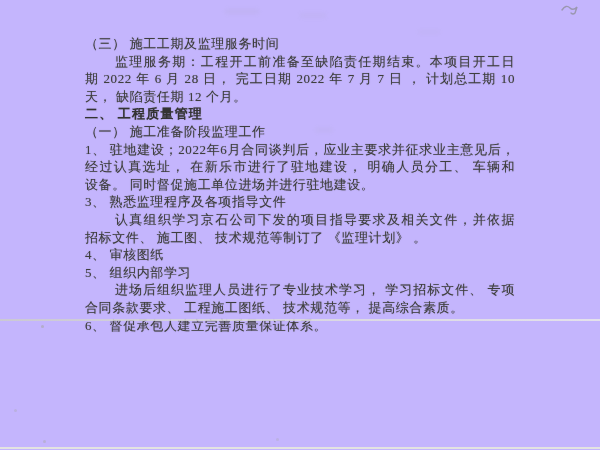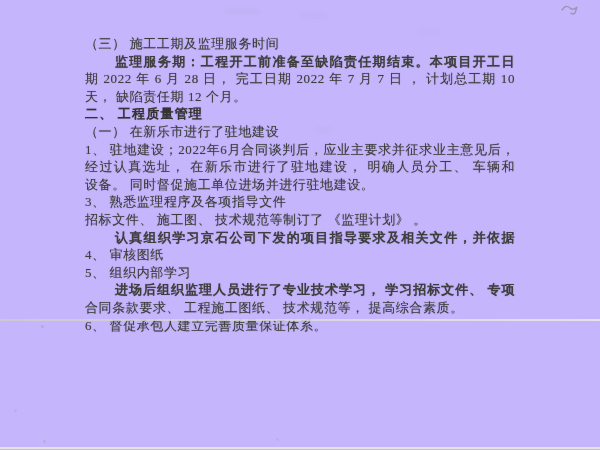--- a/index.html
+++ b/index.html
@@ -31,21 +31,21 @@
     line-height: 17.6px;
     white-space: nowrap;
   }
   .line.justify {
     white-space: normal;
     text-align: justify;
     text-align-last: justify;
     text-justify: inter-character;
   }
   .line.indent { padding-left: 30px; }
-  .line.indent.justify { padding-left: 30px; font-weight: bold; }
+  .line.indent.justify { padding-left: 30px; }
   .line.bold { font-weight: 700; letter-spacing: 1.2px; color: #333; }
 
   
   .artifact-line {
     position: absolute;
     left: 0; top: 319px;
     width: 600px; height: 2px;
     background: linear-gradient(to right, #cccccc, #dededd 55%, #e9e9e8);
     opacity: 0.85;
   }
@@ -94,27 +94,27 @@
     <path d="M4 9 Q8 3 12 7 Q15 10 19 6 L17 12 Q15 14 13 12" fill="none" stroke="#8d8d95" stroke-width="1.4" stroke-linecap="round"></path>
   </svg>
 
   <div class="doc-text">
 
   <div class="line">（三） 施工工期及监理服务时间</div>
       <div class="line indent justify">监理服务期：工程开工前准备至缺陷责任期结束。本项目开工日</div>
       <div class="line justify">期 2022 年 6 月 28 日， 完工日期 2022 年 7 月 7 日 ， 计划总工期 10</div>
       <div class="line">天， 缺陷责任期 12 个月。</div>
       <div class="line bold">二、 工程质量管理</div>
-      <div class="line">（一） 在新乐市进行了驻地建设</div>
+      <div class="line">（一） 施工准备阶段监理工作</div>
       <div class="line justify">1、 驻地建设；2022年6月合同谈判后，应业主要求并征求业主意见后，</div>
       <div class="line justify">经过认真选址， 在新乐市进行了驻地建设， 明确人员分工、 车辆和</div>
       <div class="line">设备。 同时督促施工单位进场并进行驻地建设。</div>
       <div class="line">3、 熟悉监理程序及各项指导文件</div>
+      <div class="line indent justify">认真组织学习京石公司下发的项目指导要求及相关文件，并依据</div>
       <div class="line">招标文件、 施工图、 技术规范等制订了 《监理计划》 。</div>
-      <div class="line indent justify">认真组织学习京石公司下发的项目指导要求及相关文件，并依据</div>
       <div class="line">4、 审核图纸</div>
       <div class="line">5、 组织内部学习</div>
       <div class="line indent justify">进场后组织监理人员进行了专业技术学习， 学习招标文件、 专项</div>
       <div class="line">合同条款要求、 工程施工图纸、 技术规范等， 提高综合素质。</div>
       <div class="line">6、 督促承包人建立完善质量保证体系。</div>
     </div>
 
   <div class="artifact-line"></div>
 
   <div class="bottom-edge"></div>

